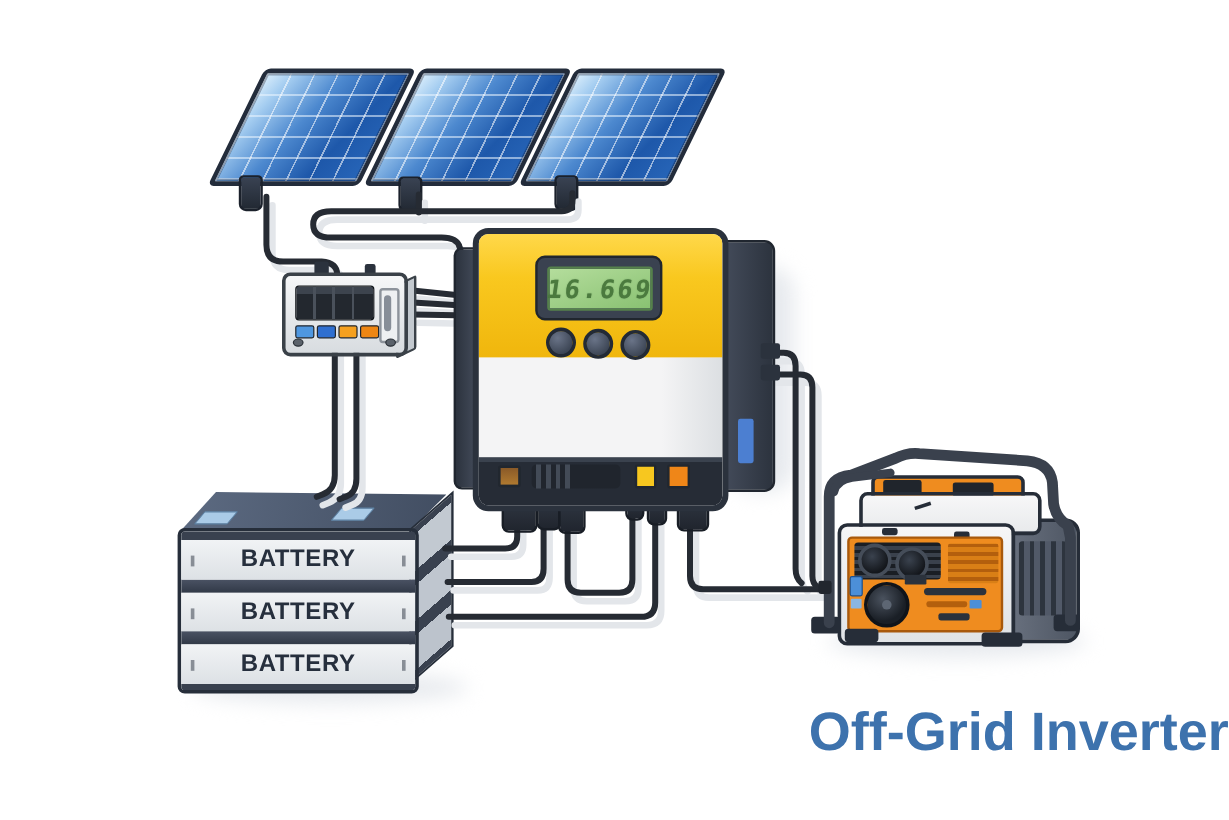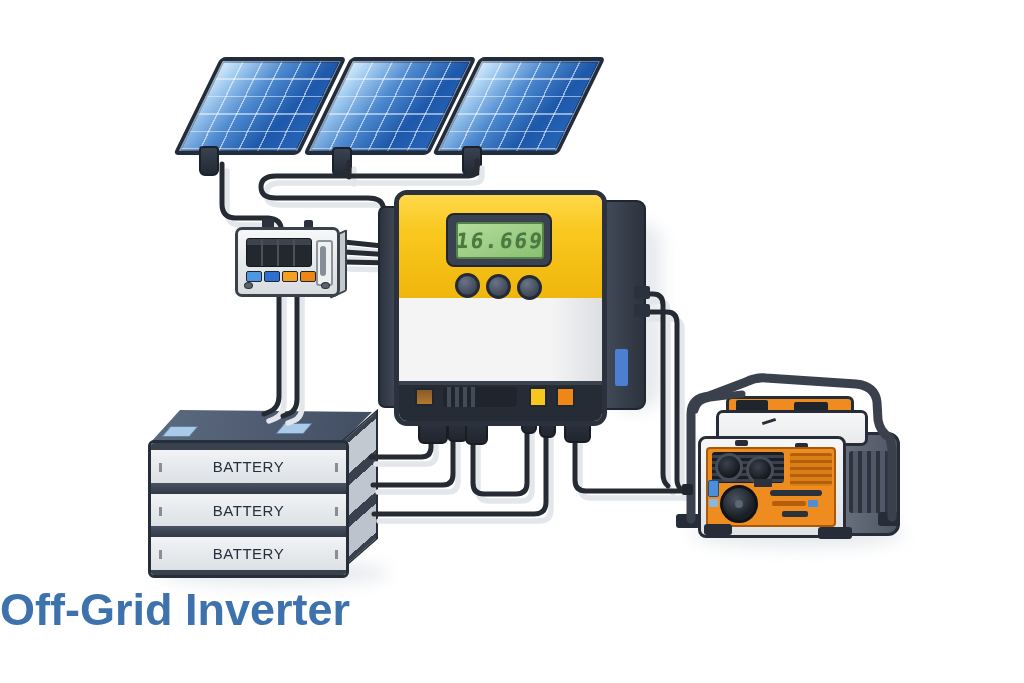--- a/index.html
+++ b/index.html
@@ -73,21 +73,21 @@
       #bfc6cf 49px 79px,#39414f 79px 91px,#bcc3cc 91px 120px,#39414f 120px);}
   .bat-front{position:absolute;left:148px;top:440px;width:195px;height:132px;
     border:3px solid #262e3a;border-radius:6px;overflow:hidden;display:flex;flex-direction:column;}
   .bat-lip{height:7px;background:#39414f;}
   .bat-sep{height:11px;background:linear-gradient(#4a5263,#313947);}
   .bat-band{flex:1;background:linear-gradient(#f1f3f5,#dde1e5);position:relative;
     display:flex;align-items:center;justify-content:center;}
   .bat-band::before,.bat-band::after{content:"";position:absolute;top:40%;width:3px;height:9px;
     background:#3a424e;opacity:.55;}
   .bat-band::before{left:8px;} .bat-band::after{right:8px;}
-  .bat-label{font-weight:normal;font-size:15px;color:#262f3d;letter-spacing:.5px;}
+  .bat-label{font-weight:bold;font-size:20px;color:#262f3d;letter-spacing:.5px;}
 
   
   .gen-rside{position:absolute;left:836px;top:432px;width:58px;height:98px;
     background:linear-gradient(90deg,#6a7280,#4e5663);border:3px solid #262d38;
     border-radius:4px 12px 12px 4px;}
   .gen-rvents{position:absolute;left:10px;top:16px;width:40px;height:62px;border-radius:3px;
     background:repeating-linear-gradient(90deg,#2d343e 0 4px,#515968 4px 9px);}
   .gen-capstrip{position:absolute;left:726px;top:396px;width:122px;height:22px;background:#ef8c1f;
     border:3px solid #262d38;border-radius:6px;}
   .gen-vent{position:absolute;background:#20252c;border-radius:2px;}
@@ -104,21 +104,21 @@
   .gen-slats{position:absolute;left:82px;top:4px;width:42px;height:33px;border-radius:2px;
     background:repeating-linear-gradient(180deg,#b35f0d 0 3px,#d97f16 3px 7px);}
   .gen-dial{position:absolute;left:12px;top:36px;width:32px;height:32px;border-radius:50%;
     border:3px solid #10141a;background:radial-gradient(circle at 40% 35%,#4a525e,#1a1f26 65%);}
   .gen-dial i{position:absolute;left:12px;top:12px;width:8px;height:8px;border-radius:50%;
     background:#5d6673;display:block;}
   .foot{position:absolute;background:#262d38;border-radius:3px;}
   .latch{position:absolute;width:13px;height:6px;background:#262d38;border-radius:2px;}
 
   
-  .title{position:absolute;left:0;right:0;top:584px;text-align:left;
+  .title{position:absolute;left:0;right:0;top:584px;text-align:right;
     font-size:45px;font-weight:bold;color:#3d72ad;letter-spacing:0;}
 </style>
 </head>
 <body>
 
 <div class="cv">
 
   <div class="shadow" style="left:160px;top:560px;width:230px;height:26px;"></div>
   <div class="shadow" style="left:690px;top:520px;width:215px;height:28px;"></div>
   <div class="shadow" style="left:608px;top:222px;width:54px;height:188px;border-radius:22px;"></div>

